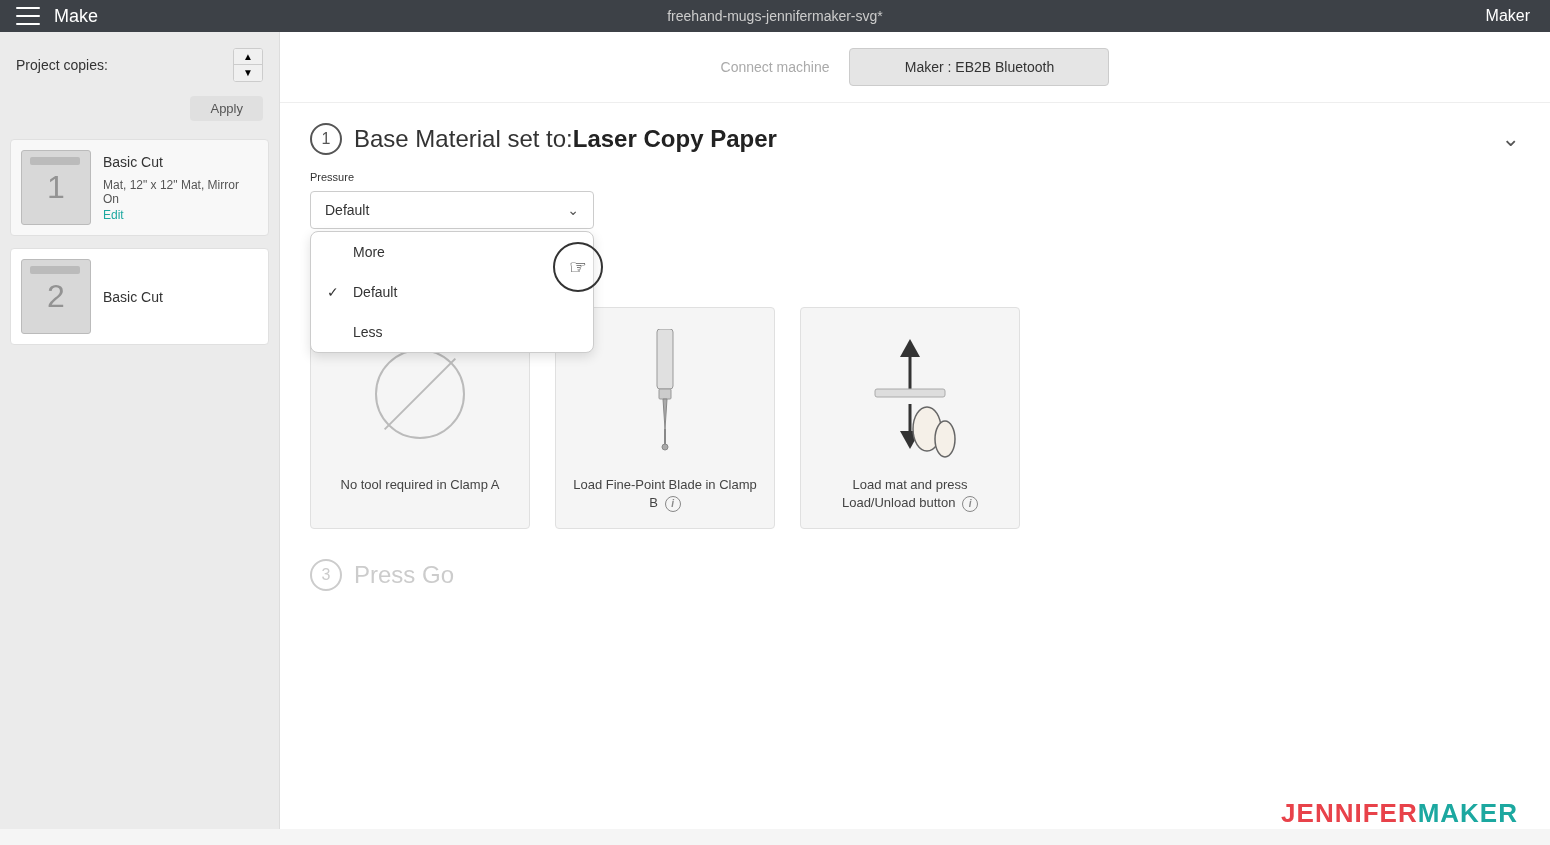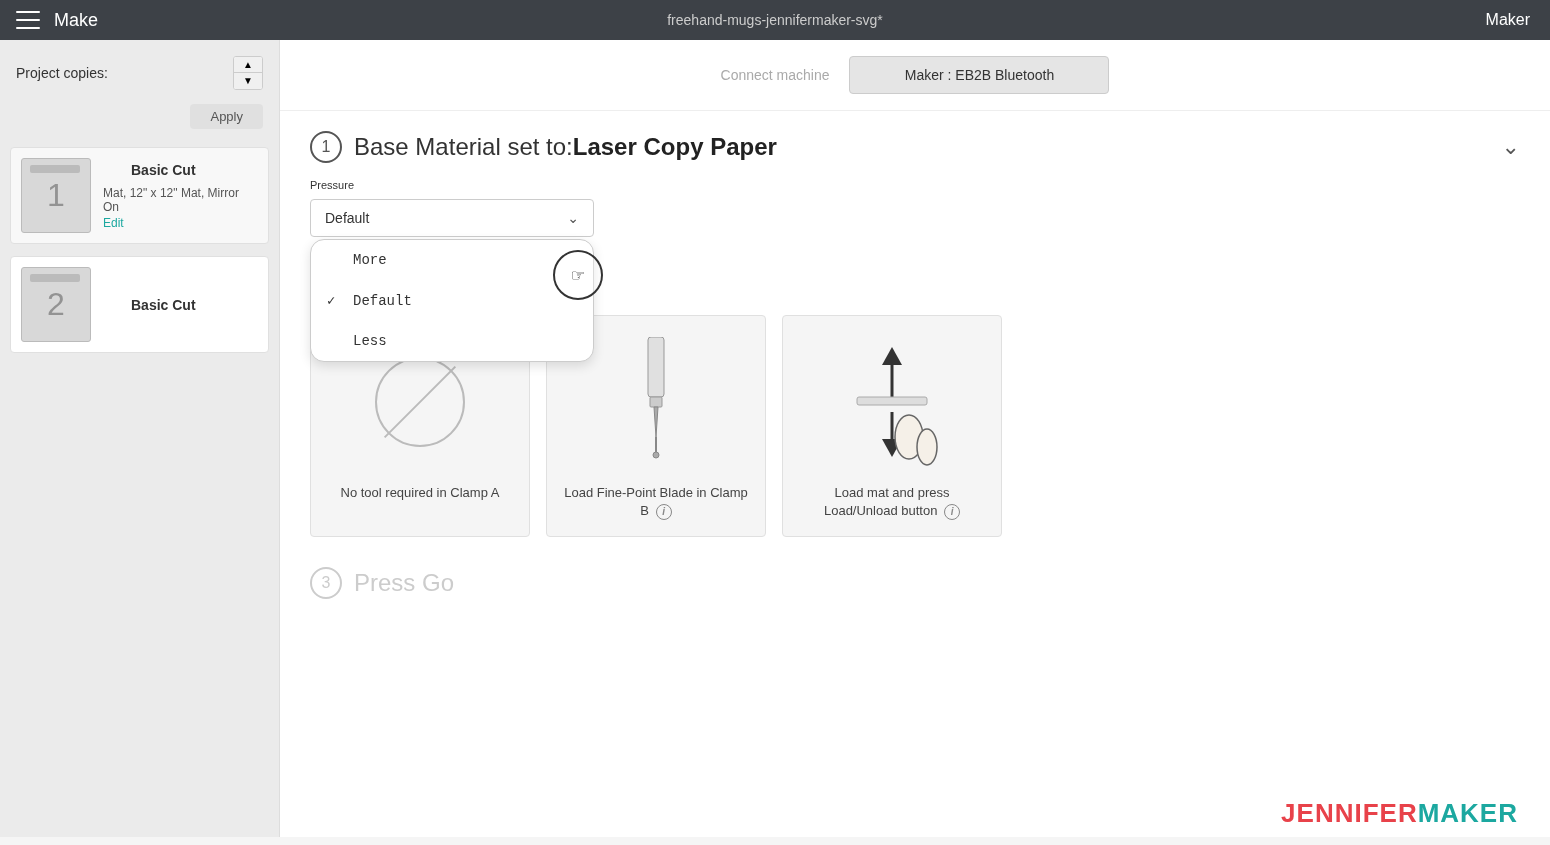--- a/index.html
+++ b/index.html
@@ -1,21 +1,21 @@
 <!DOCTYPE html>
 <html><head>
   <meta charset="utf-8">
   <style>
     * { box-sizing: border-box; margin: 0; padding: 0; }
     body { font-family: 'Helvetica Neue', Arial, sans-serif; background: #f5f5f5; height: 845px; width: 1550px; overflow: hidden; }
 
     
     .top-nav {
       background: #3d4147;
-      height: 40px;
+      height: 32px;
       display: flex;
       align-items: center;
       padding: 0 16px;
       color: white;
       position: relative;
     }
     .nav-hamburger {
       width: 24px; height: 18px; cursor: pointer;
       display: flex; flex-direction: column; justify-content: space-between; margin-right: 14px;
     }
@@ -70,21 +70,21 @@
       overflow: hidden;
     }
     .mat-thumbnail .mat-number {
       font-size: 32px; font-weight: 300; color: #666; opacity: 0.6;
     }
     .mat-thumbnail .mat-tab {
       position: absolute; top: 6px; left: 8px;
       width: 50px; height: 8px; background: #bbb; border-radius: 2px;
     }
     .mat-info { flex: 1; }
-    .mat-name { font-size: 14px; color: #333; font-weight: 700; margin-left: 28px; }
+    .mat-name { font-size: 14px; color: #333; font-weight: 400; }
     .mat-details { font-size: 12px; color: #555; margin-top: 8px; }
     .mat-edit { font-size: 12px; color: #1ca8a0; text-decoration: none; display: block; margin-top: 2px; cursor: pointer; }
 
     
     .main {
       flex: 1;
       background: white;
       overflow-y: auto;
       padding: 0;
     }
@@ -125,22 +125,22 @@
       width: 100%; padding: 10px 14px; border: 1px solid #ccc; border-radius: 4px;
       background: white; font-size: 14px; color: #333; cursor: pointer;
       display: flex; align-items: center; justify-content: space-between;
       appearance: none; -webkit-appearance: none;
     }
     .dropdown-arrow { font-size: 14px; color: #555; }
 
     
     .dropdown-menu {
       position: absolute; top: calc(100% + 2px); left: 0; width: 100%;
-      background: white; border: 1px solid #ccc; border-radius: 14px;
-      z-index: 100; box-shadow: 0 4px 12px rgba(0,0,0,0.12); font-family: Liberation Mono, monospace;
+      background: white; border: 1px solid #ccc; border-radius: 8px;
+      z-index: 100; box-shadow: 0 4px 12px rgba(0,0,0,0.12);
     }
     .dropdown-menu-item {
       padding: 12px 16px; font-size: 14px; color: #333; cursor: pointer;
       display: flex; align-items: center; gap: 10px;
     }
     .checkmark { font-size: 14px; color: #333; width: 16px; }
 
     
     .cursor-circle {
       position: absolute; right: -10px; top: 10px;
@@ -154,21 +154,21 @@
     
     .section2 { padding: 10px 30px 20px; }
     .section2-header { display: flex; align-items: center; gap: 12px; margin-bottom: 8px; }
     .section2-num {
       width: 32px; height: 32px; border-radius: 50%; background: #333;
       display: flex; align-items: center; justify-content: center;
       font-size: 16px; color: white; font-weight: 400; flex-shrink: 0;
     }
     .edit-tools-link { font-size: 14px; color: #aaa; cursor: pointer; }
 
-    .tool-cards { display: flex; gap: 16px; margin-top: 16px; }
+    .tool-cards { display: flex; gap: 25px; margin-top: 16px; }
     .tool-card {
       flex: 1; border: 1px solid #e0e0e0; border-radius: 4px;
       padding: 16px; display: flex; flex-direction: column; align-items: center;
       background: #f5f5f5; max-width: 220px;
     }
     .tool-card-img {
       width: 140px; height: 140px; display: flex; align-items: center; justify-content: center;
       margin-bottom: 12px;
     }
     .tool-card-label { font-size: 13px; color: #444; text-align: center; line-height: 1.4; }

